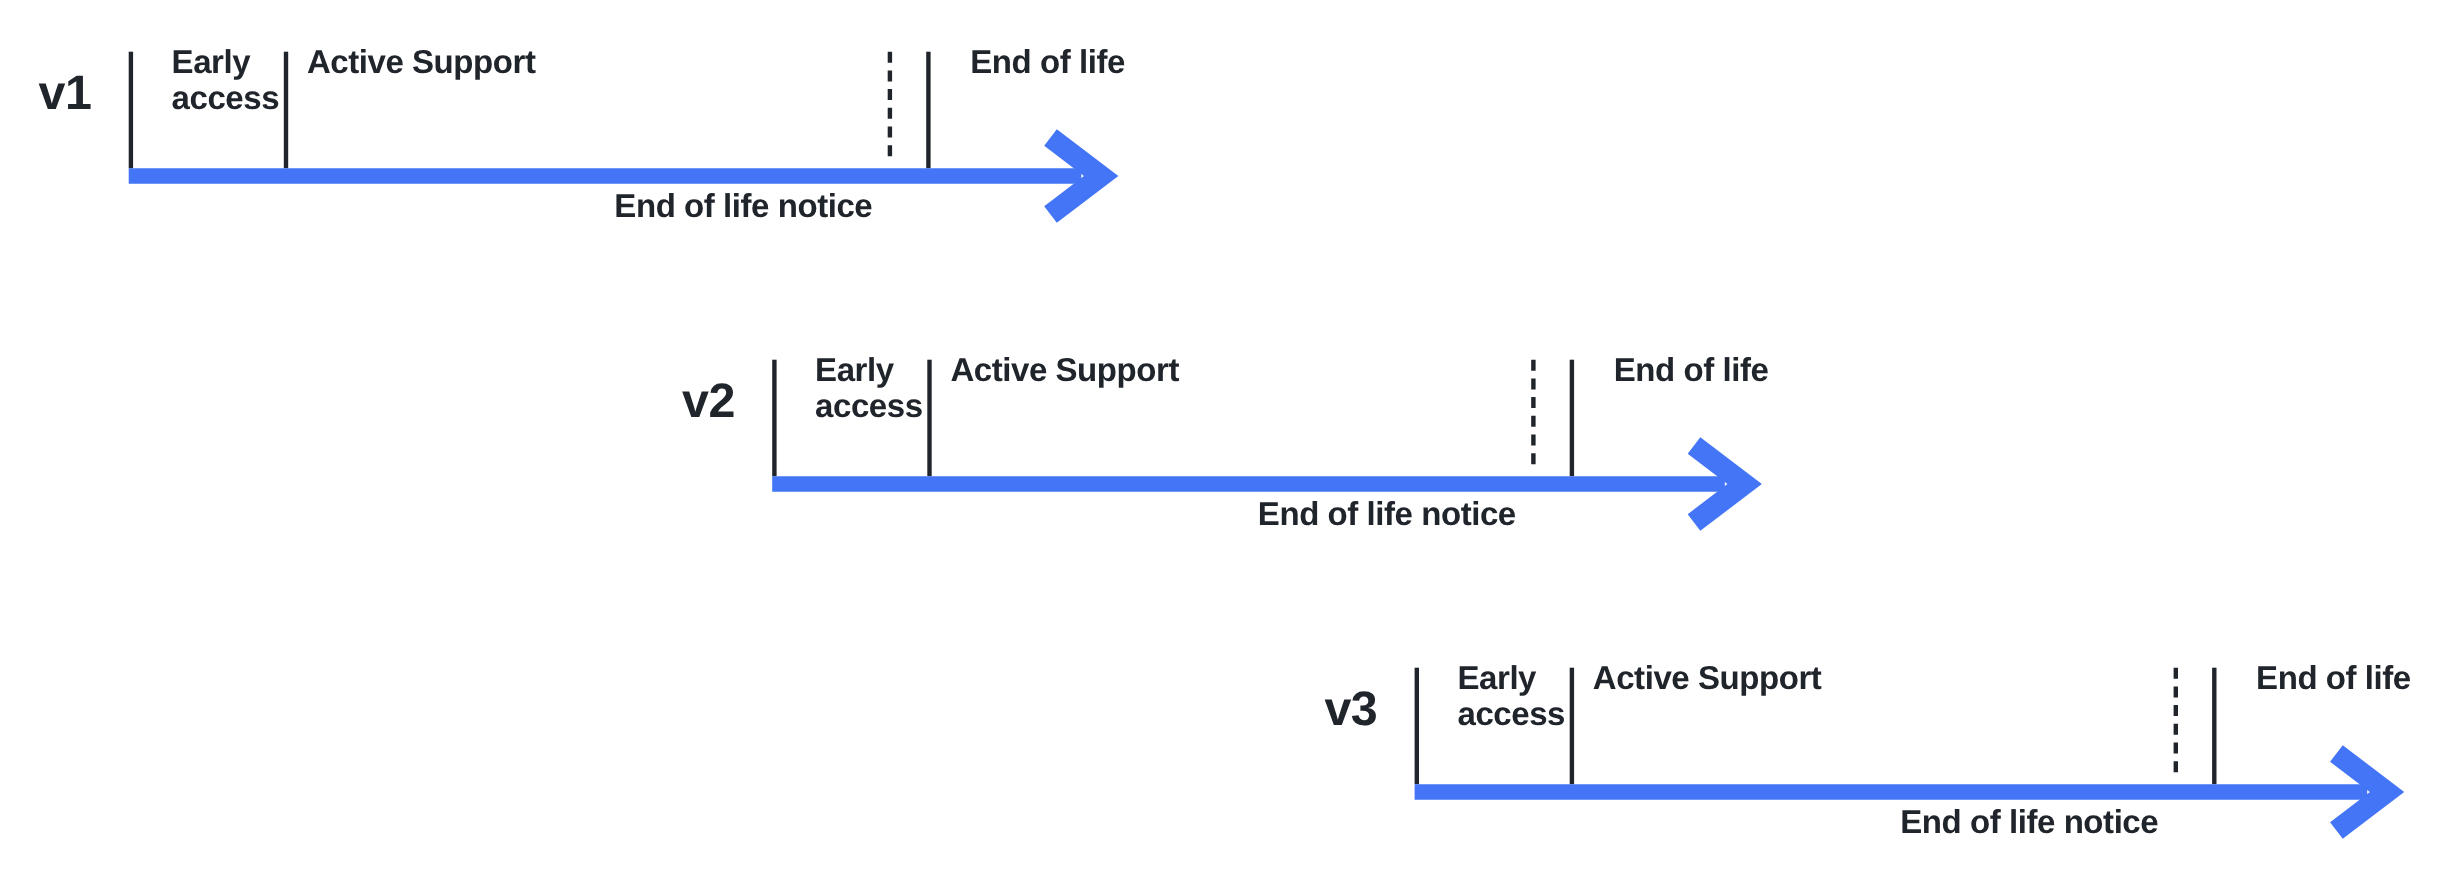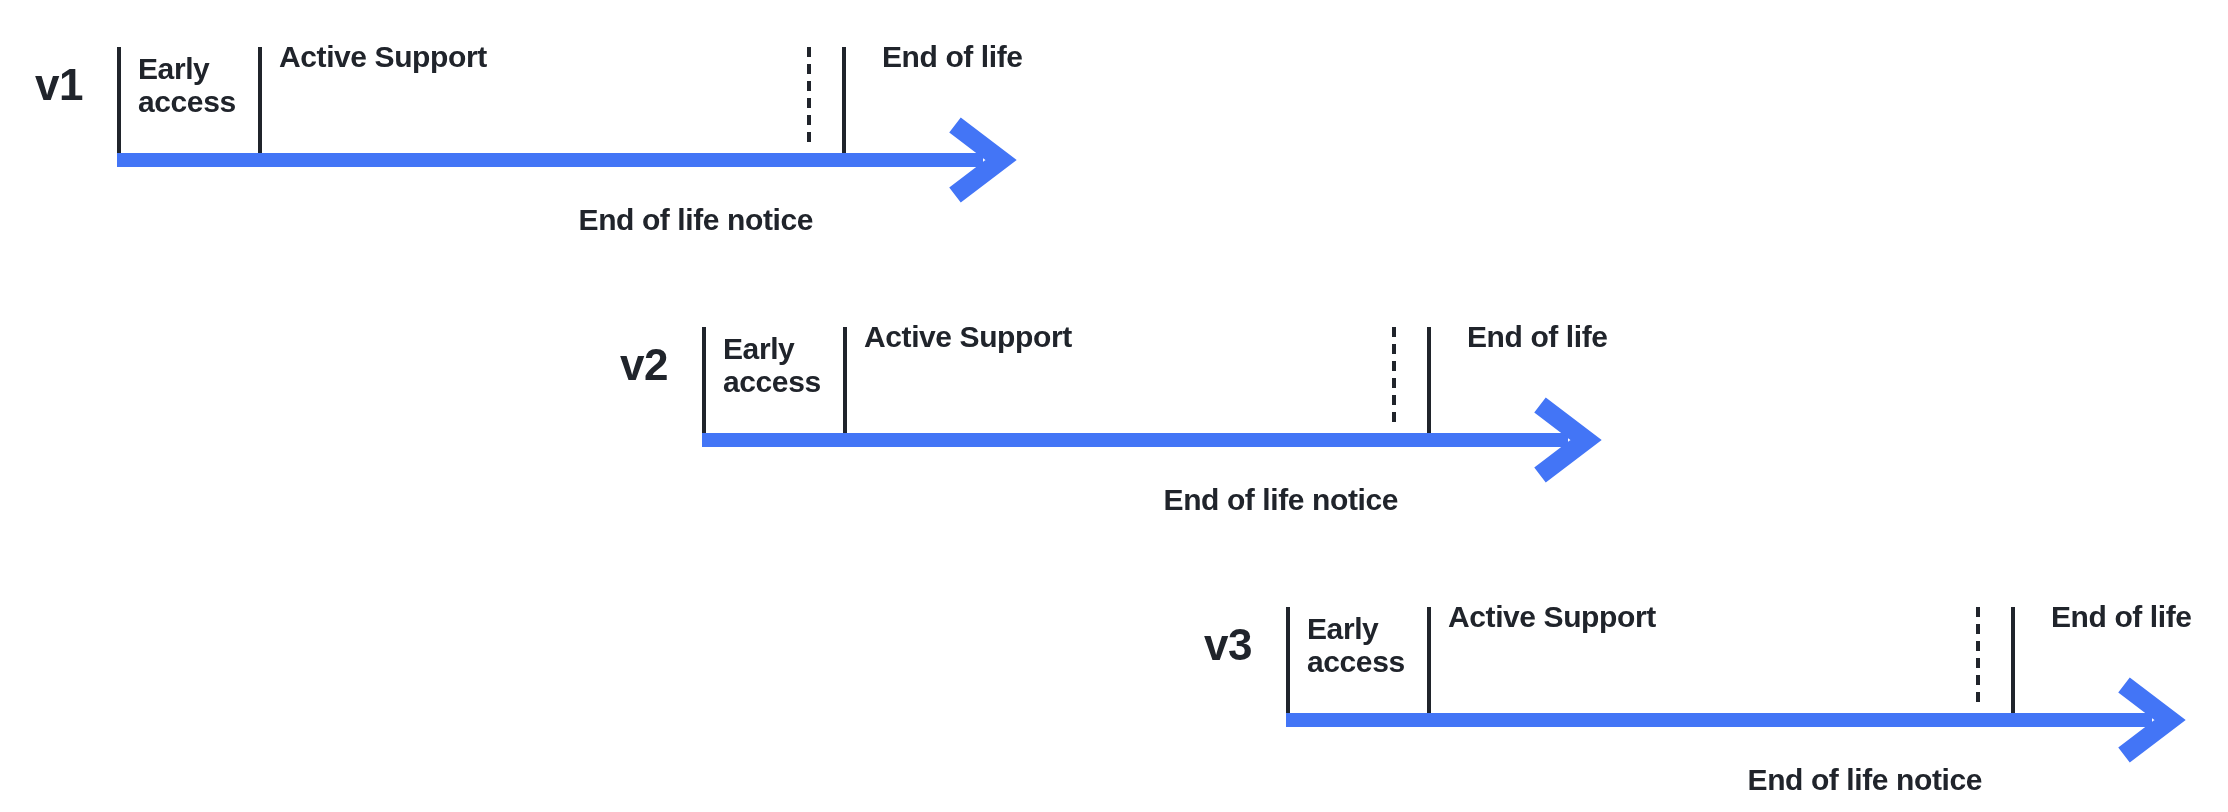--- a/index.html
+++ b/index.html
@@ -22,24 +22,24 @@
     letter-spacing:-0.5px;
     color:var(--ink,#20242B);
   }
   .lbl{
     position:absolute;
     font-size:30px;font-weight:700;line-height:33px;
     letter-spacing:-0.4px;
     color:var(--ink,#20242B);
     white-space:nowrap;
   }
-  .lbl.early{left:21px;top:-5px;width:112px;white-space:normal;margin-top:12px;}
+  .lbl.early{left:39px;top:-5px;width:112px;white-space:normal;}
   .lbl.active{left:162px;top:-5px;}
   .lbl.eol{left:765px;top:-5px;}
-  .lbl.notice{right:264px;top:126px;margin-top:32px;}
+  .lbl.notice{right:284px;top:126px;}
 
   svg.art{position:absolute;left:0;top:0;overflow:visible;display:block;}
   .tick{stroke:var(--ink,#20242B);stroke-width:4;}
   .tick.dash{stroke-dasharray:10 7;}
   .bar{stroke:var(--accent,#4375F6);stroke-width:14;}
   .head{
     stroke:var(--accent,#4375F6);stroke-width:19;fill:none;
     stroke-linecap:butt;stroke-linejoin:miter;stroke-miterlimit:5;
   }
 </style>

